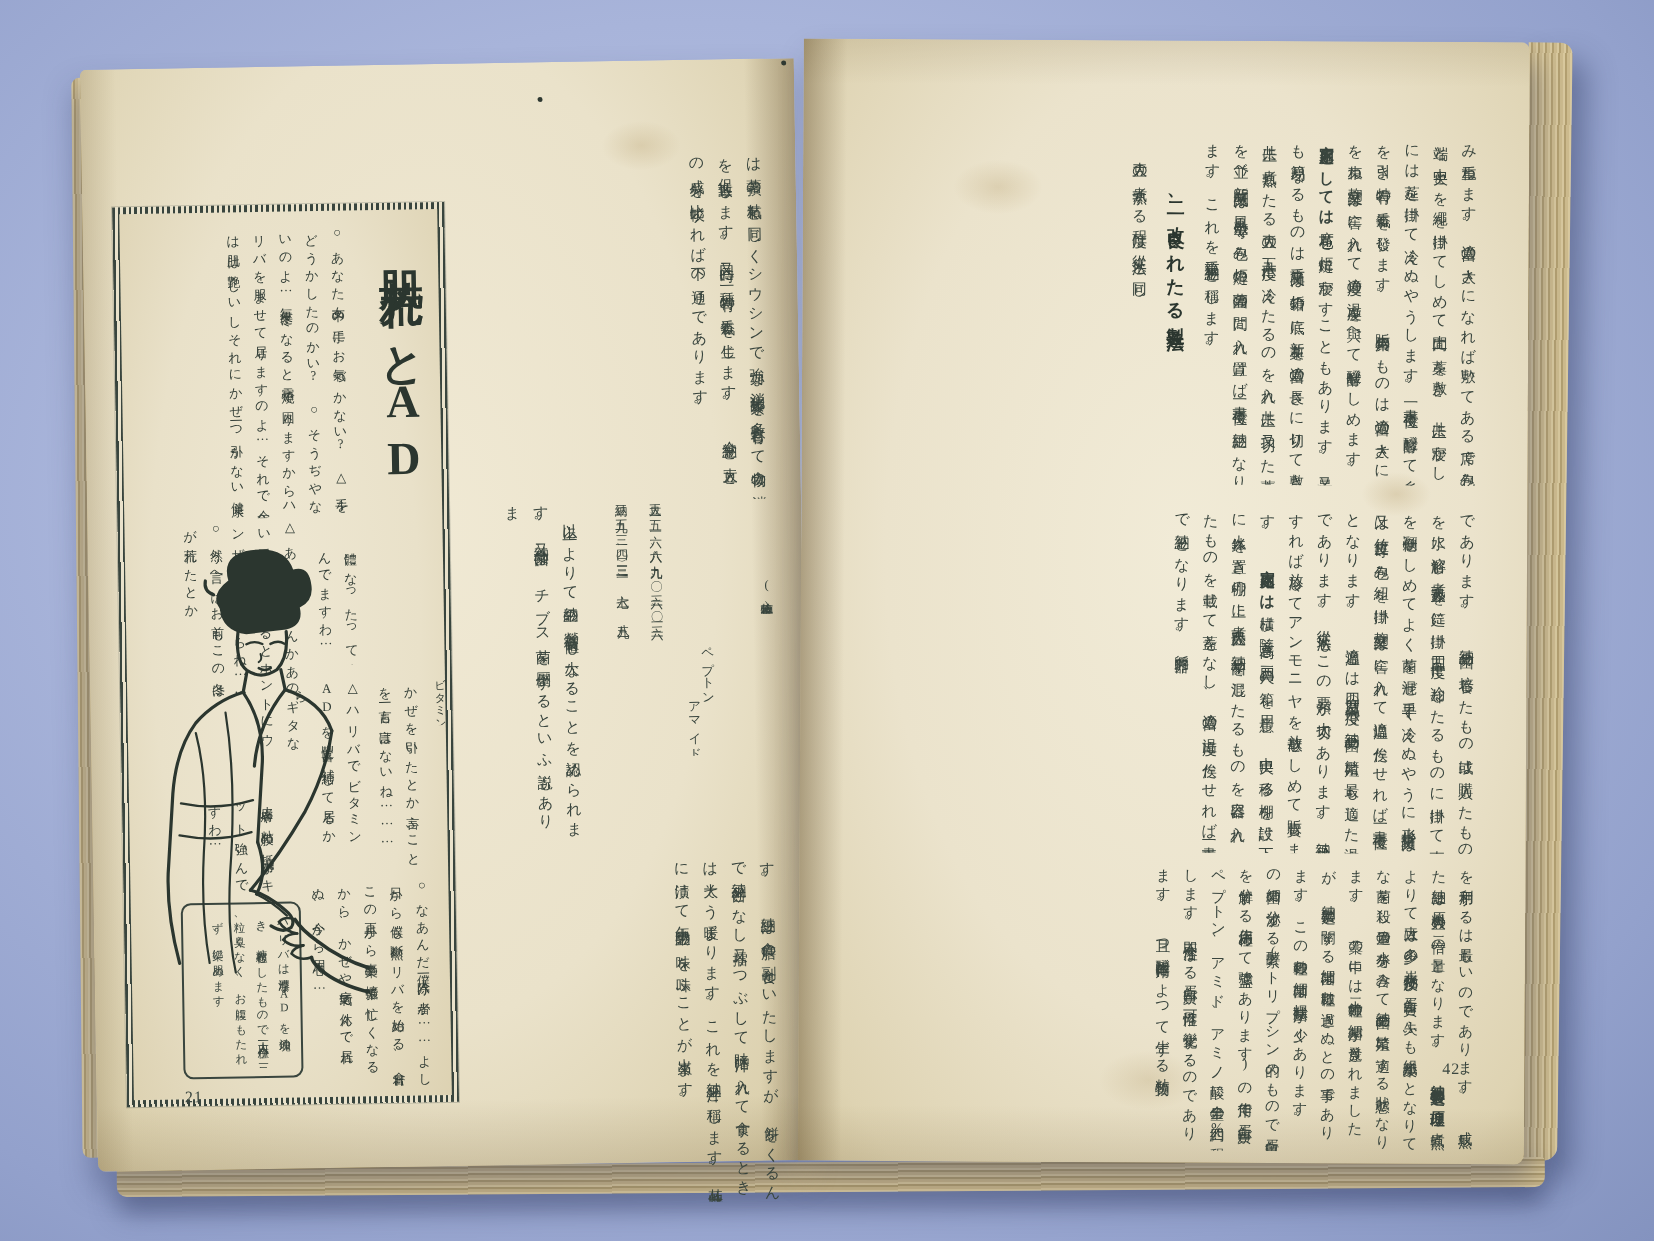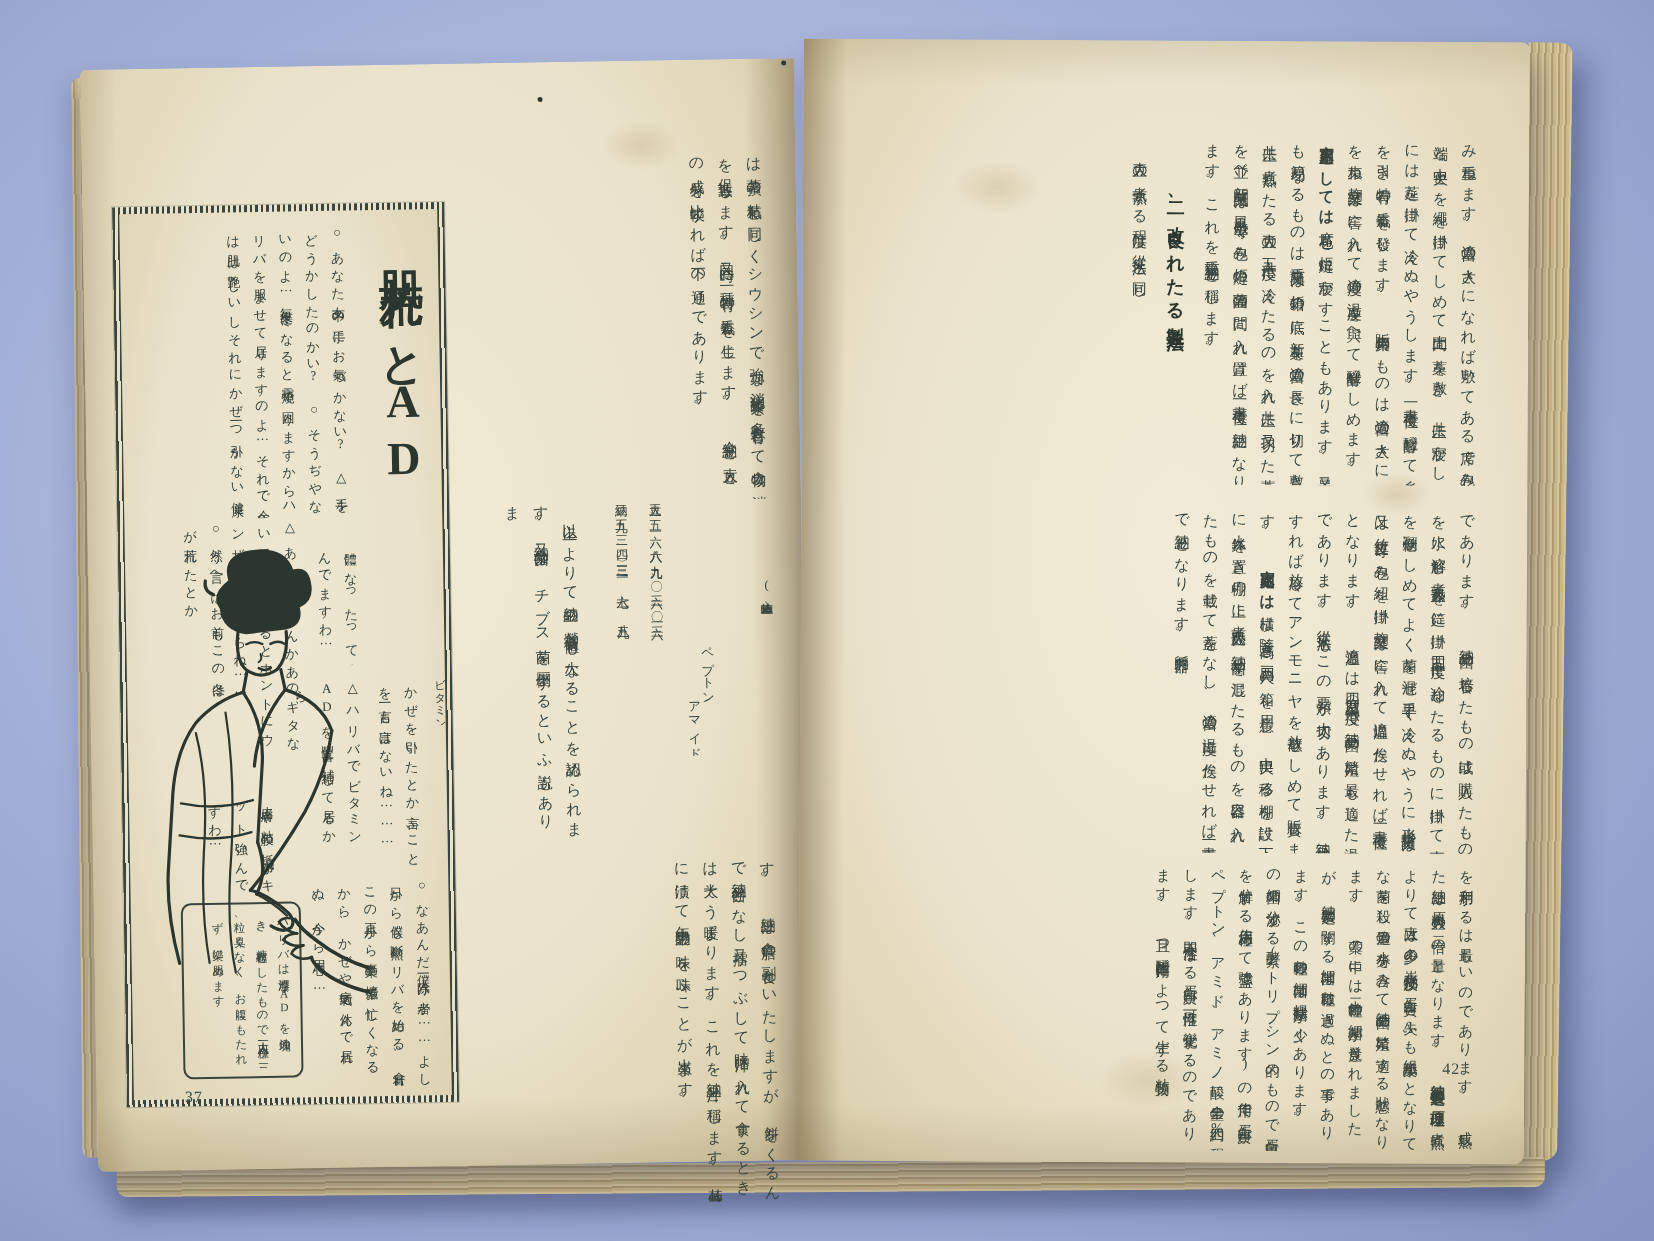--- a/index.html
+++ b/index.html
@@ -143,21 +143,21 @@
                 <path d="M156 378 Q146 374 140 380 Q146 390 158 392" stroke-width="2.6"></path>
                 <path d="M158 392 Q148 392 144 398 Q152 406 164 404" stroke-width="2.6"></path>
                 <path d="M164 404 Q154 406 152 412 Q160 420 172 416" stroke-width="2.6"></path>
                 <path d="M230 452 Q198 444 180 428 Q172 420 172 416" stroke-width="3.6"></path>
               </g>
             </g>
           </svg>
         </div>
       </div>
 
-      <div class="pagenum" style="left:88px;top:1020px;">37</div>
+      <div class="pagenum" style="left:88px;top:1020px;">21</div>
     </div>
 
     <div class="page page-right">
       <div class="spot" style="left:150px;top:120px;width:90px;height:55px;background:radial-gradient(rgba(160,130,70,.20),rgba(160,130,70,0) 70%);"></div>
       <div class="spot" style="left:560px;top:430px;width:70px;height:45px;background:radial-gradient(rgba(160,130,70,.22),rgba(160,130,70,0) 70%);"></div>
       <div class="spot" style="left:300px;top:1010px;width:100px;height:60px;background:radial-gradient(rgba(150,120,60,.16),rgba(150,120,60,0) 70%);"></div>
 
       <div class="vtext band" style="top:92px;right:46px;width:640px;height:352px;"><span>み重ねます。適當の大さになれば敷いてある席で包み兩端と中央とを繩を掛けてしめて土間に藁を敷き、共上に寢かし席には莚を掛けて冷えぬやうします。一晝夜位で醱酵して糸を引き特有の香氣を發します。</span><span>　販賣用のものは適當の大さに苞を束ね麹室又は窖に入れて適度の温度を與へて醱酵せしめます。</span><span class="b">　家庭用としては</span><span>席苞を炬燵に寢かすこともあります。又最も簡易なるものは重箱又は折箱の底に新藁を適當の長さに切りて敷き共上に煮熟したる大豆の五六十度に冷えたるのを入れ共上に又切つた藁を並べ新聞紙又は風呂敷等で包み炬燵の蒲團の間に入れ置けば一晝夜位で納豆になります。これを重箱納豆と稱します。</span><span class="hd">二、改良されたる製造法</span><span>　大豆の煮熟する程度は從來法と同じ</span></div>
       <div class="vtext band" style="top:462px;right:46px;width:640px;height:350px;"><span>であります。</span><span>　納豆菌の培養したもの或は購入したものを水に溶解し煮熟大豆を筵に掛け四五十度に冷却したるものに掛けて上下を顚倒せしめてよく菌を混ぜ手早く冷えぬやうに小形折箱又は經木又は竹皮等に包み紐を掛け麹室又は窖に入れて適温に俟たせれば一晝夜位で納豆となります。</span><span>　適温とは四〇度乃至六〇度で納豆菌の繁殖に最も適した温度であります。從來法もこの要領が大切であります。納豆成熟すれば放冷してアンモニヤを放散せしめて販賣します。</span><span class="b">　家庭用には</span><span>横は隨意高さ三四尺の箱を用意し、中央に移る棚を設け下に火鉢を置き棚の上に煮熟大豆に納豆菌を混じたるものを容器に入れたものを載せて蓋をなし、適當の温度に俟たせれば一晝夜位で納豆となります。孵卵器</span></div>
       <div class="vtext band" style="top:818px;right:46px;width:648px;height:292px;font-size:14.5px;letter-spacing:1.8px;"><span>を利用するは最もいゝのであります。</span><span>　成熟した納豆は原料大豆の二倍の量となります。</span><span class="b">　納豆製造の原理</span><span>は煮熟によりて大豆は多少の炭水化物及び蛋白質を失ふも組織柔かとなりて無胞な菌を殺し適量の水分を含みて納豆菌の繁殖に適する狀態となります。</span><span>　藁の中には二十餘種の細菌が發見されましたが、納豆製造に關する細菌は數種に過ぎぬとの事であります。この數種の細菌は桿狀菌が少くあります。</span><span>　以上各種の細菌の分泌する酵素(トリプシン的のもので蛋白質を分解する作用極めて強盛であります)の作用で蛋白質がペプトン、アミド、アミノ酸に全量の約四%程變化します。即不溶性なる蛋白質が可溶性に變化するのであります。</span><span>　且つ醱酵作用によつて生ずる粘質物</span></div>

